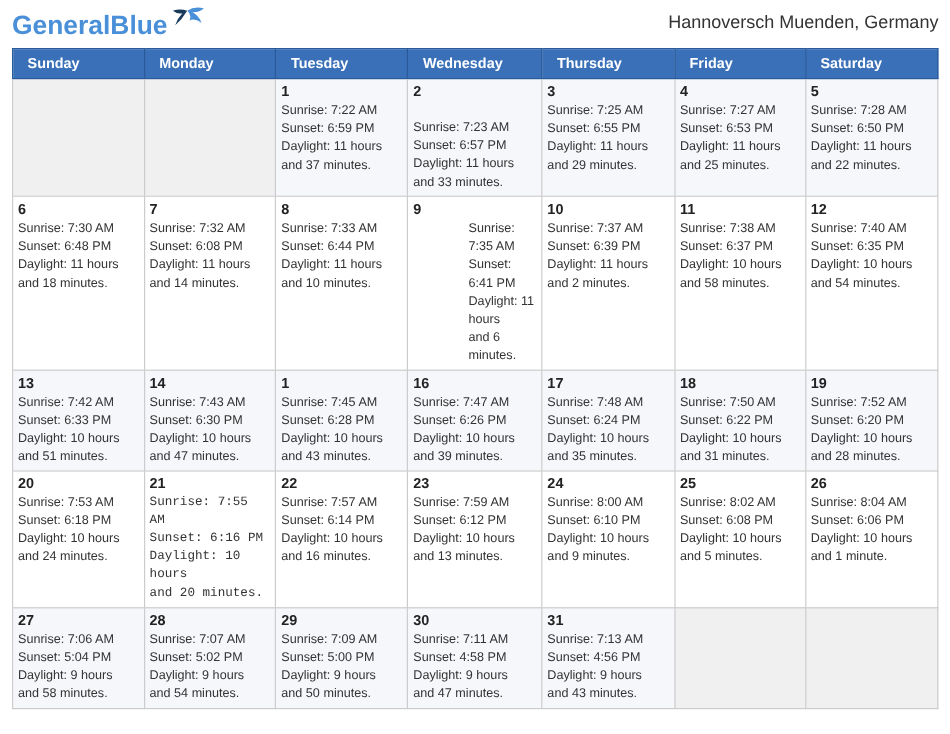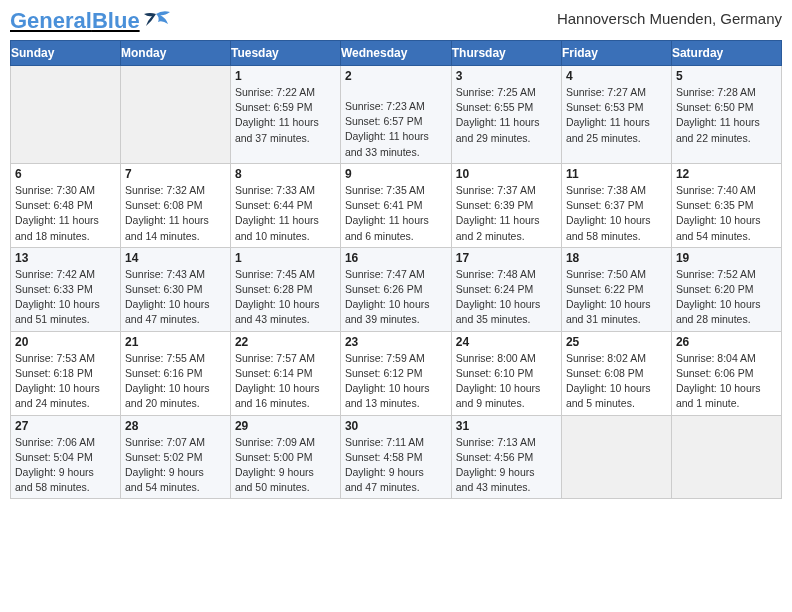--- a/index.html
+++ b/index.html
@@ -43,21 +43,21 @@
       color: #333;
     }
     table {
       width: 100%;
       border-collapse: collapse;
       font-size: 11px;
     }
     thead tr th {
       background-color: #3a70b8;
       color: #fff;
-      padding: 5px 0;
+      padding: 5px 12px;
       text-align: left;
       font-size: 12px;
       border: 1px solid #2a5a9a;
     }
     tbody tr td {
       border: 1px solid #ccc;
       vertical-align: top;
       padding: 3px 4px;
       height: 82px;
       width: 113px;
@@ -80,21 +80,21 @@
     }
     .empty-cell {
       background: #f0f0f0 !important;
     }
   </style>
 </head>
 <body>
 
 <div class="header">
   <div class="logo">
-    <div style="display:flex;align-items:flex-end;text-decoration:underline;">
+    <div style="display:flex;align-items:flex-start;">
       <span class="logo-text">
         <span>General</span><span style="color:#4a90d9">Blue</span>
       </span>
       <svg width="28" height="22" viewBox="0 0 28 22" style="margin-left:2px;margin-top:-5px;">
         <path d="M14 4 Q20 0 28 2 Q22 6 18 5 Q24 8 26 14 Q20 10 16 12 Q18 7 14 4Z" fill="#4a90d9"></path>
         <path d="M14 4 Q8 2 2 4 Q6 7 10 6 Q6 10 4 16 Q10 11 14 4Z" fill="#1a3a5c"></path>
       </svg>
     </div>
   </div>
   <div class="title-block">
@@ -171,21 +171,21 @@
         </td>
         <td>
           <span class="day-num">8</span>
           <div class="day-detail" style="white-space: pre-line;">Sunrise: 7:33 AM
 Sunset: 6:44 PM
 Daylight: 11 hours
 and 10 minutes.</div>
         </td>
         <td>
           <span class="day-num">9</span>
-          <div class="day-detail" style="white-space: pre-line;">Sunrise: 7:35 AM
+          <div class="day-detail" style="white-space: pre-line; margin-left: 46px;">Sunrise: 7:35 AM
 Sunset: 6:41 PM
 Daylight: 11 hours
 and 6 minutes.</div>
         </td>
         <td>
           <span class="day-num">10</span>
           <div class="day-detail" style="white-space: pre-line;">Sunrise: 7:37 AM
 Sunset: 6:39 PM
 Daylight: 11 hours
 and 2 minutes.</div>
@@ -259,21 +259,21 @@
       <tr>
         <td>
           <span class="day-num">20</span>
           <div class="day-detail" style="white-space: pre-line;">Sunrise: 7:53 AM
 Sunset: 6:18 PM
 Daylight: 10 hours
 and 24 minutes.</div>
         </td>
         <td>
           <span class="day-num">21</span>
-          <div class="day-detail" style="white-space: pre-line;">Sunrise: 7:55 AM
+          <div class="day-detail" style="white-space: pre-line; font-family: Liberation Mono, monospace;">Sunrise: 7:55 AM
 Sunset: 6:16 PM
 Daylight: 10 hours
 and 20 minutes.</div>
         </td>
         <td>
           <span class="day-num">22</span>
           <div class="day-detail" style="white-space: pre-line;">Sunrise: 7:57 AM
 Sunset: 6:14 PM
 Daylight: 10 hours
 and 16 minutes.</div>

